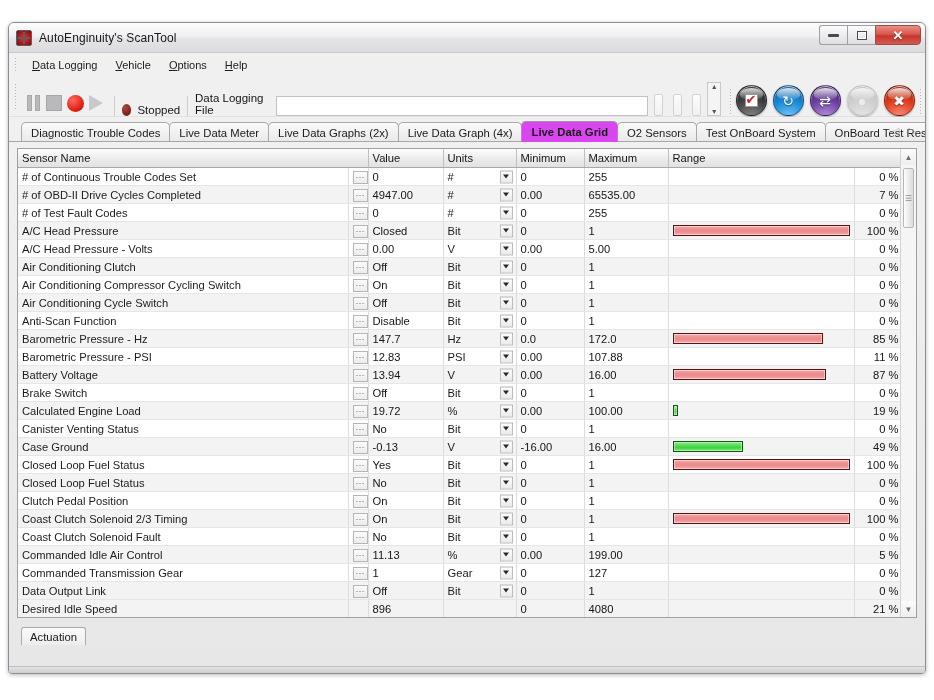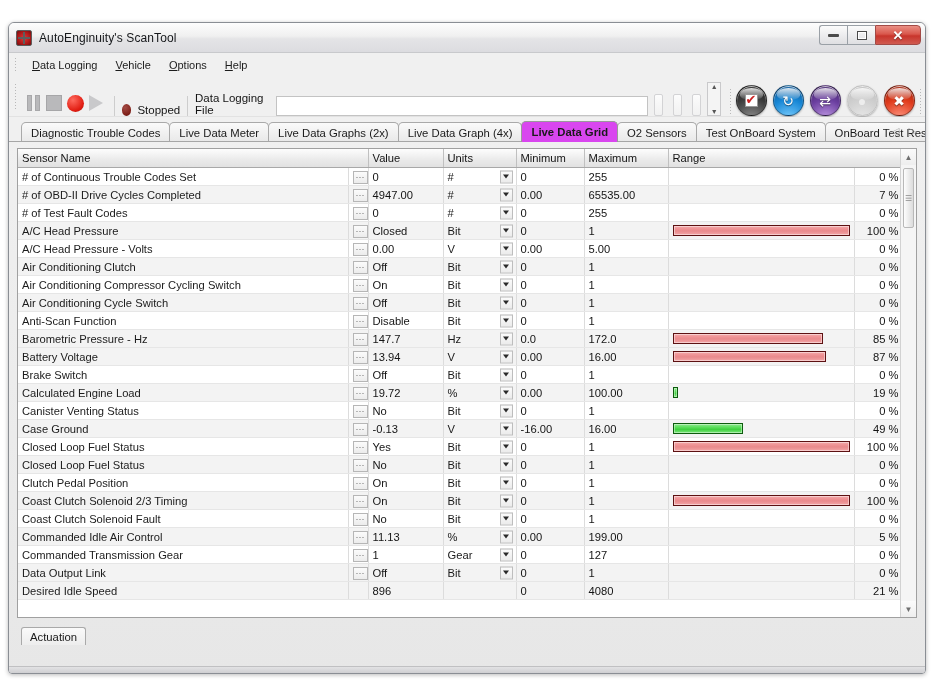--- a/index.html
+++ b/index.html
@@ -590,20 +590,32 @@
               <td class="c-units"><span>Hz</span><span class="unit-arrow">
                   <i></i>
                 </span></td>
               <td class="c-min">0.0</td>
               <td class="c-max">172.0</td>
               <td class="c-range">
                 <div class="bar red" style="width: 85%;"></div>
               </td>
               <td class="c-pct">85 %</td>
             </tr>
+            <tr class="r-odd">
+              <td class="c-name">Barometric Pressure - PSI</td>
+              <td class="c-dots"><span class="dots-btn">···</span></td>
+              <td class="c-value">12.83</td>
+              <td class="c-units"><span>PSI</span><span class="unit-arrow">
+                  <i></i>
+                </span></td>
+              <td class="c-min">0.00</td>
+              <td class="c-max">107.88</td>
+              <td class="c-range"></td>
+              <td class="c-pct">11 %</td>
+            </tr>
             <tr class="r-even">
               <td class="c-name">Battery Voltage</td>
               <td class="c-dots"><span class="dots-btn">···</span></td>
               <td class="c-value">13.94</td>
               <td class="c-units"><span>V</span><span class="unit-arrow">
                   <i></i>
                 </span></td>
               <td class="c-min">0.00</td>
               <td class="c-max">16.00</td>
               <td class="c-range">

